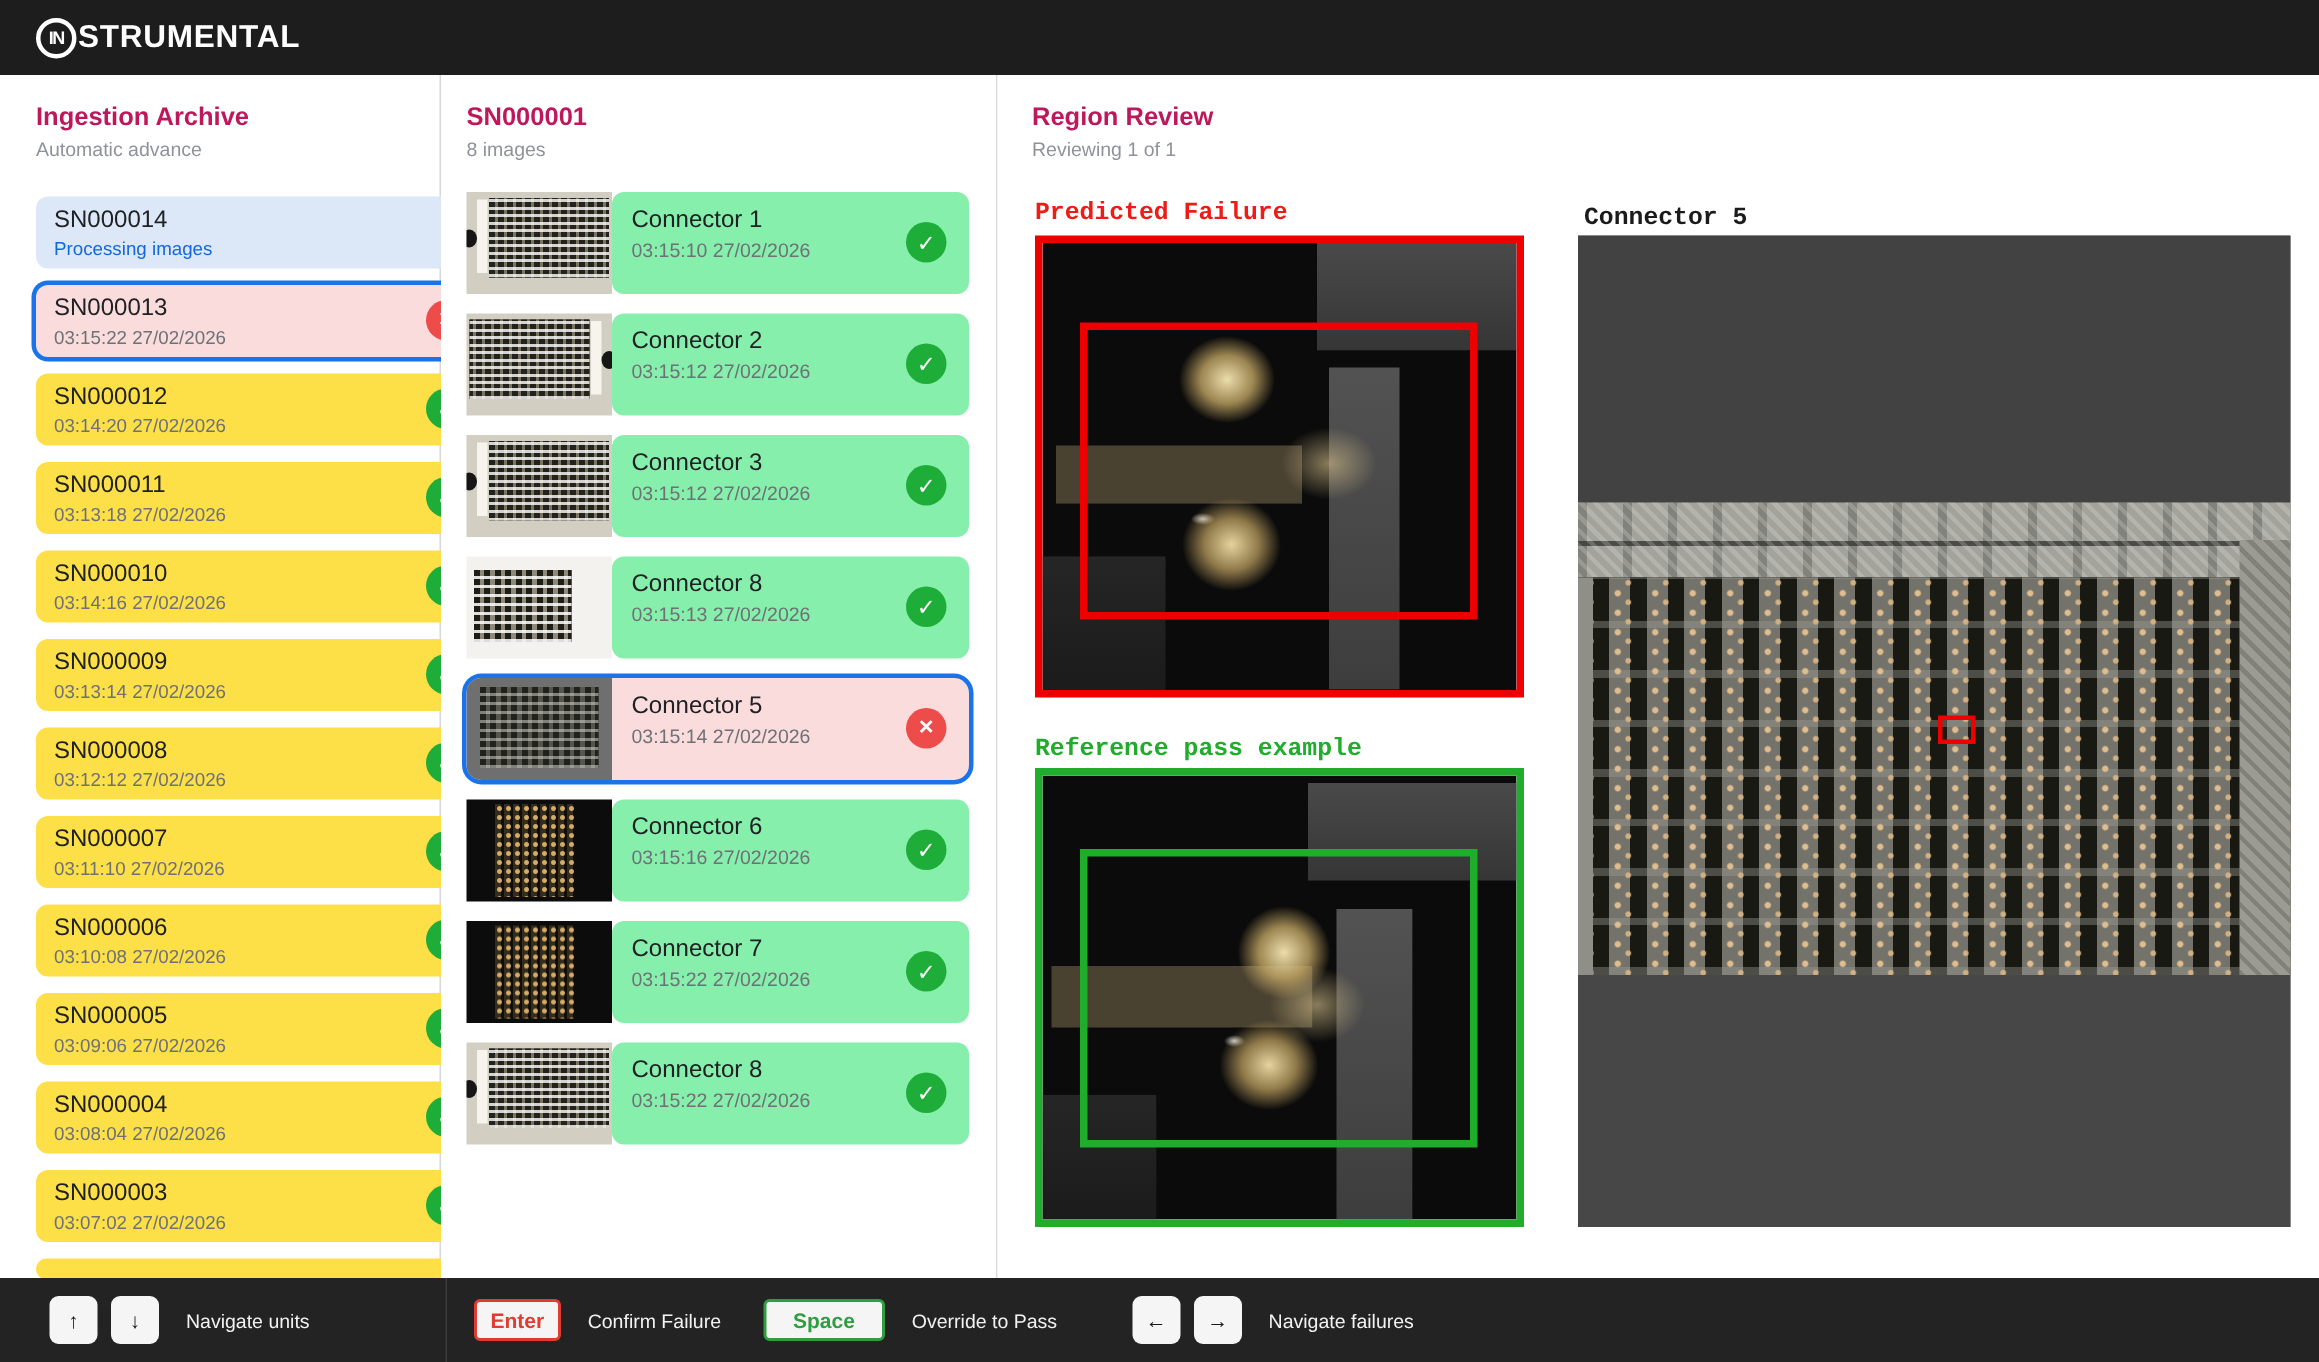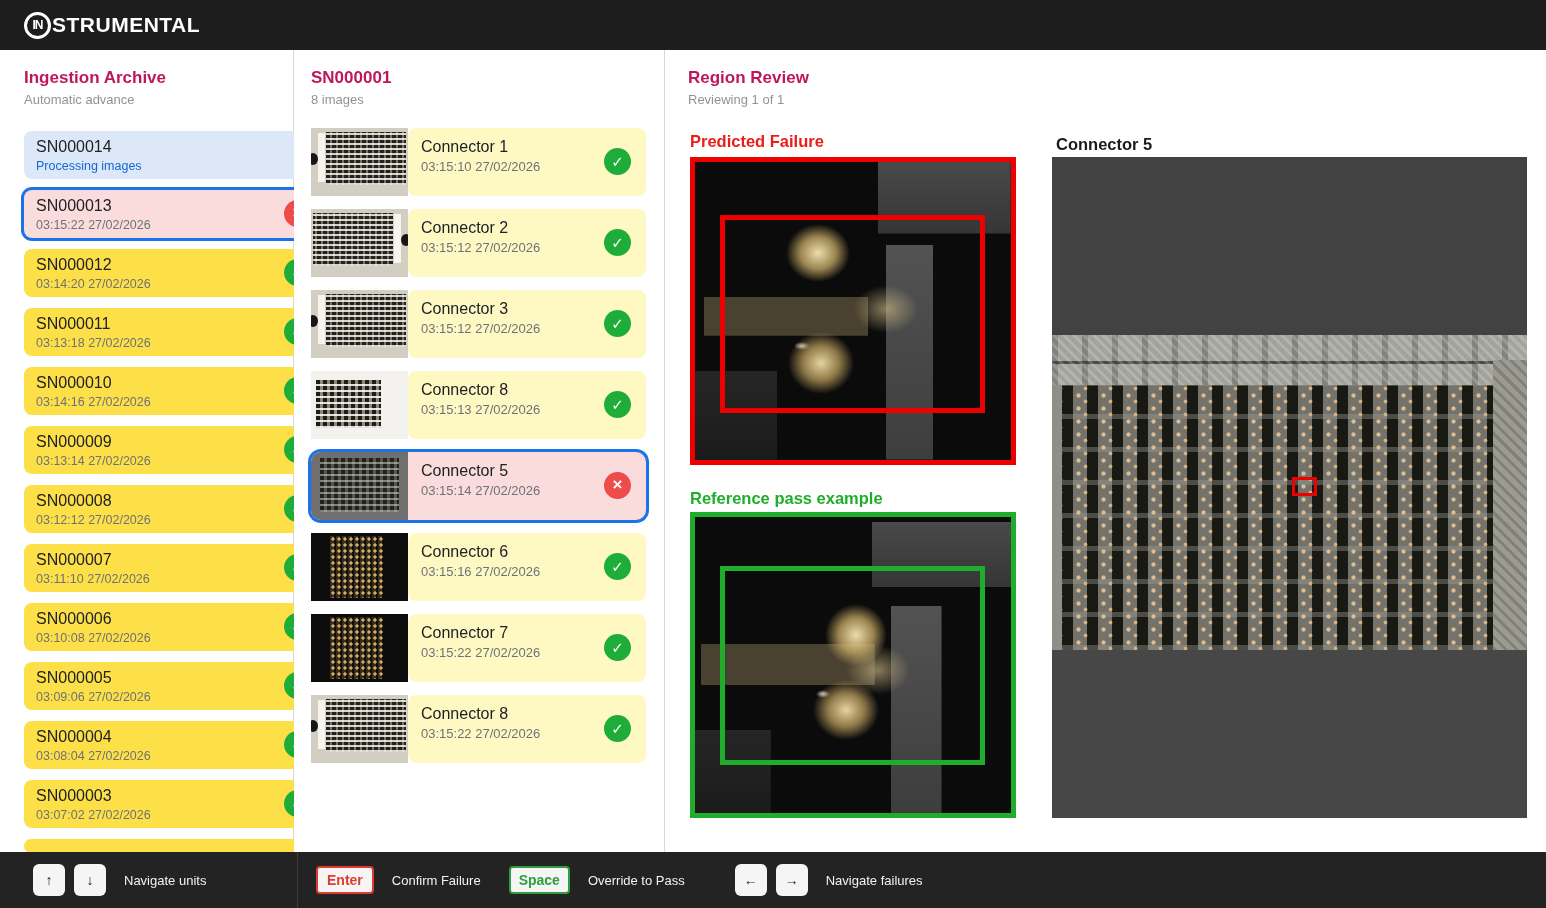--- a/index.html
+++ b/index.html
@@ -43,21 +43,21 @@
   .sicon.pass::before { content:"✓"; }
   .sicon.fail::before { content:"×"; margin-top:-2px; }
   .item.partial { height:14px; }
 
   
   .mid-head { padding:18px 0 0 17px; }
   .mlist { position:absolute; left:17px; top:78px; width:335px; }
   .mrow { position:relative; display:flex; width:335px; height:68px; margin-bottom:13px; cursor:pointer; }
   .mrow.selected { box-shadow:0 0 0 3px #1a73e8; border-radius:10px; overflow:hidden; background:#fadcdc; }
   .mrow-content { flex:1; border-radius:8px; padding:10px 0 0 13px; position:relative; }
-  .mrow.pass .mrow-content { background:#fef9c3; }
+  .mrow.pass .mrow-content { background:#86efac; }
   .mrow.fail .mrow-content { background:#fadcdc; }
   .mrow.selected .mrow-content { background:transparent; border-radius:0; }
   .mrow-title { font-size:16px; color:#202124; }
   .mrow-time { font-size:13px; color:#6e7277; margin-top:3px; }
   .mrow .sicon { right:15px; top:20px; }
 
   
   .thumb { position:relative; width:97px; height:68px; flex:none; overflow:hidden; }
   .tgrid { position:absolute; }
   .thumb[data-variant="beige"], .thumb[data-variant="beige-flip"] { background:#d2cfc2; }
@@ -90,21 +90,21 @@
   .thumb[data-variant="black-gold"] .tgrid {
     left:19px; right:25px; top:3px; bottom:3px;
     background-color:#13110b;
     background-image:
       radial-gradient(circle, #d5ab66 1.3px, rgba(0,0,0,0) 2px),
       repeating-linear-gradient(90deg, #342c1c 0 4px, #0f0d08 4px 6px);
     background-size:6px 6px, auto; }
 
   
   .rr-head { padding:18px 0 0 23px; }
-  .rr-label { position:absolute; font-size:16.5px; font-weight:bold; }
+  .rr-label { position:absolute; font-size:16.5px; font-weight:bold;font-family:Liberation Mono, monospace; }
   .lbl-fail { left:25px; top:82px; color:#ed1c16; }
   .lbl-ref  { left:25px; top:439px; color:#1fad2b; }
   .lbl-det  { left:391px; top:85px; color:#1b1b1b; }
 
   .fig { position:absolute; width:326px; overflow:hidden; }
   .fig-fail { left:25px; top:107px; height:308px; border:5px solid #ee0000; }
   .fig-ref  { left:25px; top:462px; height:306px; border:5px solid #1fad2b; }
   .photo { position:absolute; inset:0; background-color:#0b0b0b;
     background-image:
       radial-gradient(closest-side, rgba(240,225,175,.98), rgba(205,175,105,.75) 55%, rgba(0,0,0,0)),
@@ -154,21 +154,21 @@
     display:flex; z-index:60; }
   .fsec { display:flex; align-items:center; height:100%; }
   .fsec1 { width:298px; border-right:1px solid #3d3d3d; padding-left:33px; }
   .fsec2 { width:384px; border-right:1px solid #3d3d3d; padding-left:40px; }
   .fsec3 { flex:1; padding-left:18px; }
   .key { background:#f5f5f5; border-radius:6px; color:#1a1a1a; font-weight:bold; font-size:14px;
     display:flex; align-items:center; justify-content:center; height:32px; min-width:32px;
     padding:0 10px; margin-right:9px; }
   .key.small { padding:0; width:32px; }
   .key.enter { height:28px; border:2px solid #e23b32; color:#e23b32; border-radius:4px; padding:0 9px; }
-  .key.space { height:28px; border:2px solid #2f9e41; color:#2f9e41; border-radius:4px; padding:0 8px; }
+  .key.space { height:28px; border:2px solid #2f9e41; color:#2f9e41; border-radius:4px; padding:0 18px; }
   .flabel { color:#f2f2f2; font-size:13px; margin-left:9px; white-space:nowrap; }
   .fgap { width:28px; } .fgap2 { width:50px; }
 </style>
 </head>
 <body>
 
 <div class="topbar">
   <div class="logo">
     <div class="logo-circle">IN</div>
     <div class="logo-text">STRUMENTAL</div>

